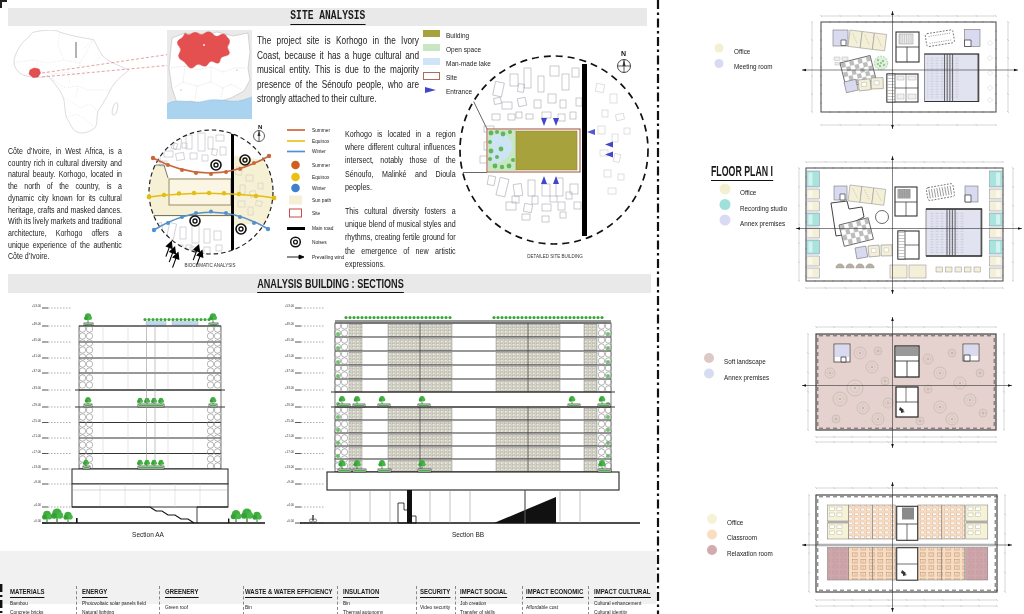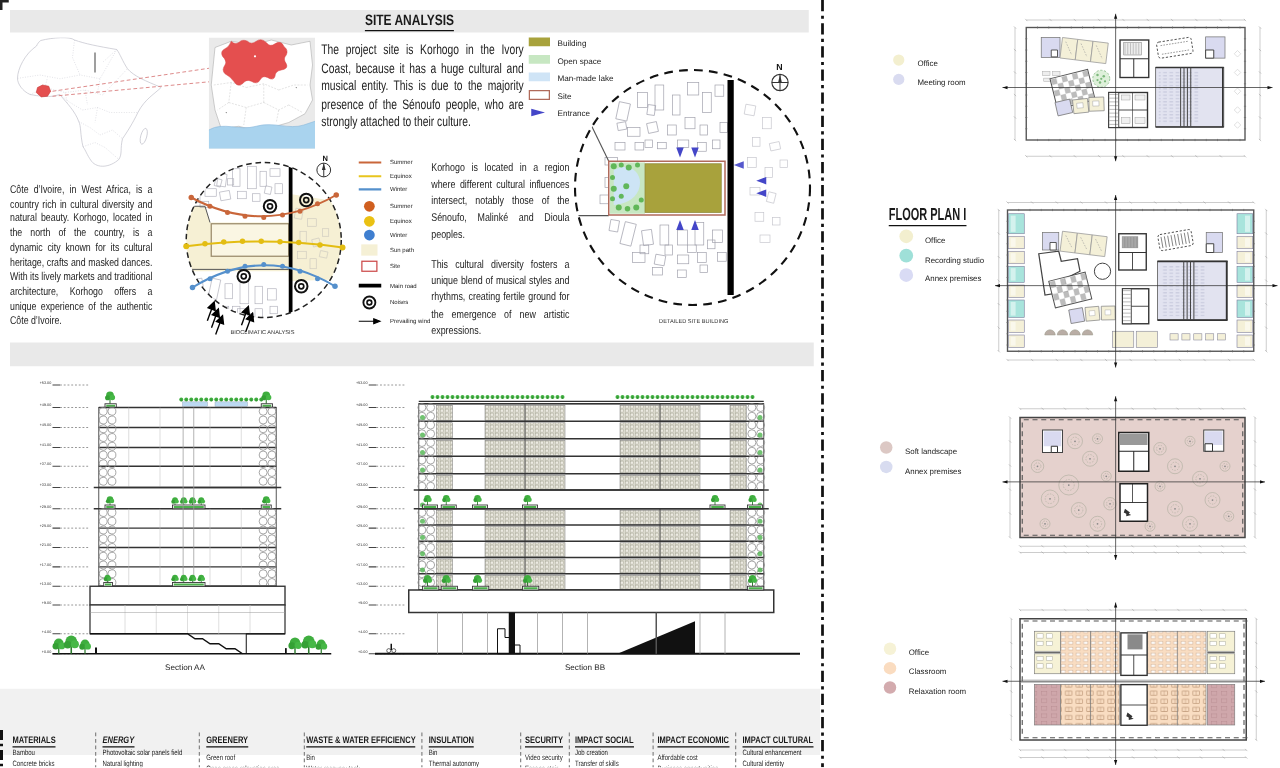--- a/index.html
+++ b/index.html
@@ -10,21 +10,21 @@
   .band{position:absolute;background:#e9e9e9;}
   .btitle{position:absolute;font-weight:bold;letter-spacing:0px;}
   .para{position:absolute;text-align:justify;transform-origin:0 0;color:#222;}
 </style>
 </head>
 <body>
 <div id="board">
 
 <div class="band" style="left:8px;top:8px;width:639px;height:18px;"></div>
 
-<div class="btitle" style="left:0px;top:9px;width:655px;text-align:center;font-size:12px;">
+<div class="btitle" style="left:0px;top:9px;width:655px;text-align:center;font-size:12px;font-family:Liberation Mono, monospace;">
   <span class="cond" style="transform:scaleX(0.8);transform-origin:center;border-bottom:1.5px solid #111;padding-bottom:1px;">SITE ANALYSIS</span>
 </div>
 
 <svg class="abs" style="left:12px;top:30px;" width="118" height="106" viewBox="0 0 118 106">
   <g fill="none" stroke="#b4b4c0" stroke-width="0.55" opacity="0.85">
     <path d="M20.6 2.4 C30 0 44 -1 47.6 2 C56 5 66 7 81.4 9.6 C84 13 86 19 90 25 C95 31 105 35 116.9 39.9 C112 45 104 49 98.3 60 C94 69 90 75 86 81 C84 89 86 93 83.1 97.5 C76 104 66 105 61.2 99 C57 93 57 91 54.4 87.4 C52 77 53 71 51 67.2 C48 59 42 53 35.8 45.6 C31 47 28 47.5 24 47.1 C19 47 15 46 12.1 45.6 C6 43 2 37 2 32.7 C2 25 8 13 17.2 6.8 C18 5 19 3.5 20.6 2.4 Z"></path>
     <ellipse cx="103" cy="79" rx="2.4" ry="6.5" transform="rotate(15 103 79)"></ellipse>
     <path d="M2 32.7 L20 30 L36 33 L52 30 L68 33 L81.4 9.6 M12.1 45.6 L24 40 L40 44 L56 42 L70 46 L90 25 M35.8 45.6 L44 52 L54 58 L66 56 L76 60 L98.3 60 M51 67.2 L60 72 L68 78 L78 74 L86 81 M54.4 87.4 L64 84 L72 88 L83.1 97.5 M68 33 L66 44 M56 42 L58 54 M40 44 L42 52 M24 40 L26 32 M66 56 L64 68 M47.6 2 L46 16 L52 30 M81.4 9.6 L70 20" stroke-dasharray="0.8,1.2" opacity="0.8" stroke-width="0.45"></path>
   </g>
 
@@ -389,20 +389,23 @@
 <svg class="abs" style="left:613px;top:48px;" width="24" height="28" viewBox="0 0 24 28">
   <text x="8" y="8" font-size="7" font-weight="bold" fill="#111" font-family="Liberation Sans">N</text>
   <circle cx="11" cy="18" r="6.5" fill="none" stroke="#333" stroke-width="0.9"></circle>
   <line x1="4.5" y1="18" x2="17.5" y2="18" stroke="#333" stroke-width="0.8"></line>
   <line x1="11" y1="11.5" x2="11" y2="24.5" stroke="#333" stroke-width="0.8"></line>
   <path d="M9.5 18 L11 11.5 L12.5 18 Z" fill="#333"></path>
 </svg>
 
 <div class="band" style="left:8px;top:274px;width:643px;height:19px;"></div>
 
+<div class="btitle" style="left:0px;top:277px;width:660px;text-align:center;font-size:12px;">
+  <span class="cond" style="transform:scaleX(0.76);transform-origin:center;border-bottom:1.5px solid #111;padding-bottom:1px;">ANALYSIS BUILDING : SECTIONS</span>
+</div>
 
 <svg id="sections" class="abs" style="left:0px;top:295px;" width="660" height="250" viewBox="0 0 660 250">
       <defs>
         <pattern id="winpat" width="4" height="3.2" patternUnits="userSpaceOnUse">
           <rect width="4" height="3.2" fill="#eceae2"></rect>
           <rect x="0.4" y="0.4" width="2.6" height="2.2" fill="none" stroke="#9a9a88" stroke-width="0.35"></rect>
           <line x1="3.4" y1="0" x2="3.4" y2="3.2" stroke="#b0b0a0" stroke-width="0.3"></line>
         </pattern>
       </defs>
 
@@ -1176,21 +1179,21 @@
 <div class="abs" style="left:243px;top:2px;height:50px;border-left:1px dashed #888;"></div>
 <div class="abs" style="left:337px;top:2px;height:50px;border-left:1px dashed #888;"></div>
 <div class="abs" style="left:416px;top:2px;height:50px;border-left:1px dashed #888;"></div>
 <div class="abs" style="left:455px;top:2px;height:50px;border-left:1px dashed #888;"></div>
 <div class="abs" style="left:522px;top:2px;height:50px;border-left:1px dashed #888;"></div>
 <div class="abs" style="left:588px;top:2px;height:50px;border-left:1px dashed #888;"></div>
 
 <div class="abs" style="left:10px;top:3px;"><span class="cond" style="transform:scaleX(0.8);font-weight:bold;font-size:7.5px;border-bottom:1px solid #111;padding-bottom:0.5px;">MATERIALS</span></div>
 <div class="abs" style="left:10px;top:13px;width:200px;"><div class="cond" style="transform:scaleX(0.78);font-size:6.2px;line-height:9.4px;margin-top:1px;color:#222;"><div>Bambou</div><div>Concrete bricks</div><div>Polyurethane foaming</div><div>Straw wool</div></div></div>
 
-<div class="abs" style="left:82px;top:3px;font-style:italic;"><span class="cond" style="transform:scaleX(0.8);font-weight:bold;font-size:7.5px;border-bottom:1px solid #111;padding-bottom:0.5px;">ENERGY</span></div>
+<div class="abs" style="left:82px;top:3px;"><span class="cond" style="transform:scaleX(0.8);font-weight:bold;font-size:7.5px;border-bottom:1px solid #111;padding-bottom:0.5px;">ENERGY</span></div>
 <div class="abs" style="left:82px;top:13px;width:200px;"><div class="cond" style="transform:scaleX(0.78);font-size:6.2px;line-height:9.4px;margin-top:1px;color:#222;"><div>Photovoltaic solar panels field</div><div>Natural lighting</div><div>Natural ventilation</div><div>Low carbon footprint</div></div></div>
 
 <div class="abs" style="left:165px;top:3px;"><span class="cond" style="transform:scaleX(0.8);font-weight:bold;font-size:7.5px;border-bottom:1px solid #111;padding-bottom:0.5px;">GREENERY</span></div>
 <div class="abs" style="left:165px;top:13px;width:200px;"><div class="cond" style="transform:scaleX(0.78);font-size:6.2px;line-height:9.4px;margin-top:5px;color:#222;"><div>Green roof</div><div>Open green relaxation area</div><div>Self-regenerated micro climate</div></div></div>
 
 <div class="abs" style="left:245px;top:3px;"><span class="cond" style="transform:scaleX(0.8);font-weight:bold;font-size:7.5px;border-bottom:1px solid #111;padding-bottom:0.5px;">WASTE &amp; WATER EFFICIENCY</span></div>
 <div class="abs" style="left:245px;top:13px;width:200px;"><div class="cond" style="transform:scaleX(0.78);font-size:6.2px;line-height:9.4px;margin-top:5px;color:#222;"><div>Bin</div><div>Water recovery tank</div><div>Collecting of stormwater</div></div></div>
 
 <div class="abs" style="left:343px;top:3px;"><span class="cond" style="transform:scaleX(0.8);font-weight:bold;font-size:7.5px;border-bottom:1px solid #111;padding-bottom:0.5px;">INSULATION</span></div>
 <div class="abs" style="left:343px;top:13px;width:200px;"><div class="cond" style="transform:scaleX(0.78);font-size:6.2px;line-height:9.4px;margin-top:1px;color:#222;"><div>Bin</div><div>Thermal autonomy</div><div>Acoustic thermal</div><div>No-drained biofil septic tanks</div></div></div>

